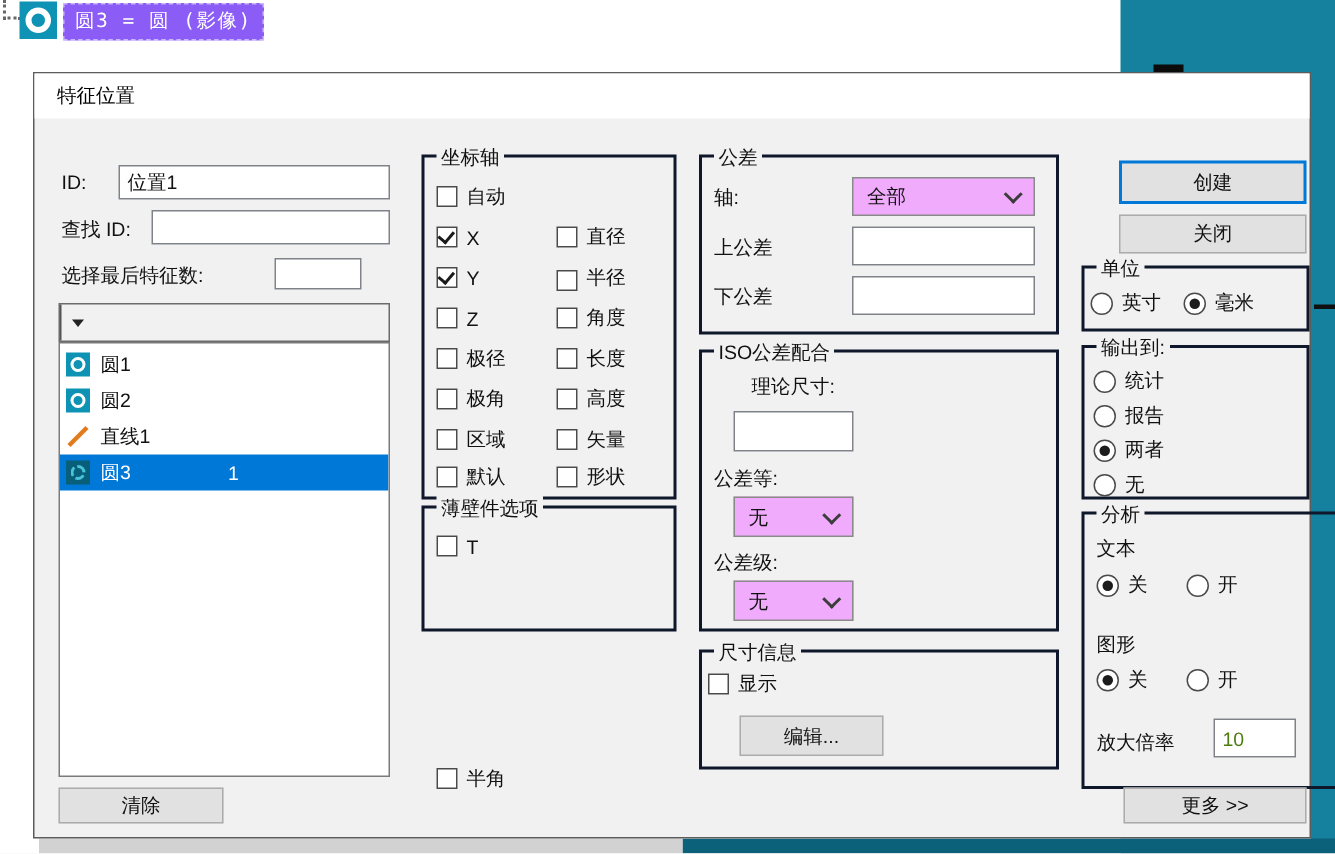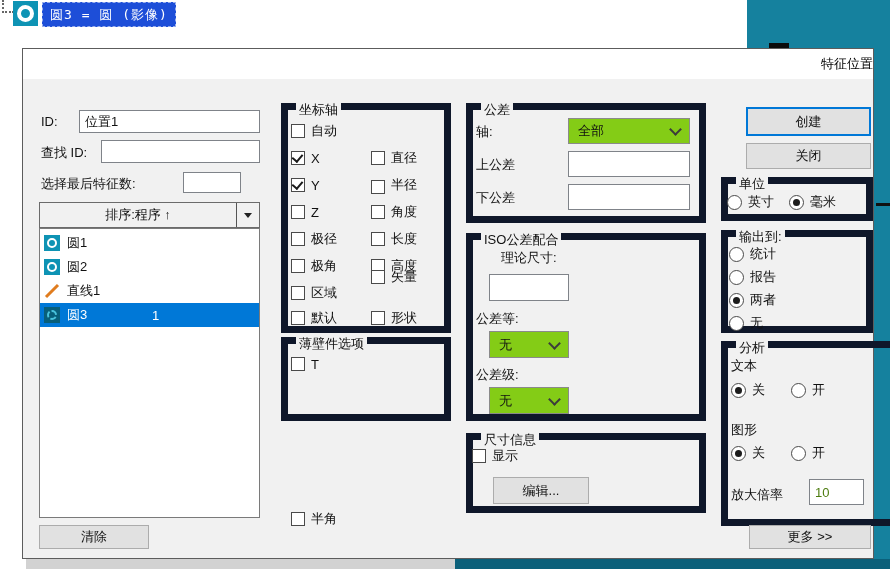--- a/index.html
+++ b/index.html
@@ -11,44 +11,44 @@
   .vp-bottom{position:absolute;left:455px;top:559px;width:435px;height:10px;background:#0b607a;}
   .gray-bottom{position:absolute;left:26px;top:559px;width:429px;height:10px;background:#d2d2d2;}
   .blk1{position:absolute;left:769px;top:43px;width:20px;height:5px;background:#0b0b0b;}
   .blk2{position:absolute;left:876px;top:203px;width:14px;height:3px;background:#101010;}
 
   
   .tree-vline{position:absolute;left:2px;top:0;height:13px;border-left:2px dotted #666;}
   .tree-hline{position:absolute;left:2px;top:11px;width:12px;border-top:2px dotted #666;}
   .tree-icon{position:absolute;left:13px;top:1px;width:25px;height:25px;background:#0e93b4;}
   .tree-icon .ring{position:absolute;inset:4px;border:4px solid #fff;border-radius:50%;}
-  .tree-label{position:absolute;left:42px;top:2px;height:23px;line-height:23px;background:#1d4ed8;color:#fff;
+  .tree-label{position:absolute;left:42px;top:2px;height:23px;line-height:23px;background:#8b5cf6;color:#fff;
     padding:0 7px;font-family:"DejaVu Sans Mono","Liberation Mono",monospace;font-size:13px;letter-spacing:1px;
     border:1px dashed rgba(255,255,255,.55);}
 
   
   .dialog{position:absolute;left:22px;top:48px;width:852px;height:511px;background:#f1f1f1;border:1px solid #5c5c5c;box-sizing:border-box;}
-  .titlebar{position:absolute;left:0;top:0;right:0;height:30px;background:#fff;line-height:30px;padding-left:15px;font-size:13px;color:#000;text-align:right;}
+  .titlebar{position:absolute;left:0;top:0;right:0;height:30px;background:#fff;line-height:30px;padding-left:15px;font-size:13px;color:#000;}
 
   .lab{position:absolute;font-size:13px;white-space:nowrap;}
 
   .inp{position:absolute;background:#fff;border:1px solid #7f8389;box-sizing:border-box;font-size:13px;
     padding:0 5px;font-family:inherit;outline:none;color:#111;}
   .inp.blue{color:#4d7c0f;}
 
   .btn{position:absolute;background:#e1e1e1;border:1px solid #acacac;box-sizing:border-box;display:flex;
     align-items:center;justify-content:center;font-size:13px;cursor:default;}
   .btn.primary{border:2px solid #0078d7;}
 
-  .dd{position:absolute;background:#84cc16;border:1px solid #8a8a8a;box-sizing:border-box;display:flex;
+  .dd{position:absolute;background:#f0abfc;border:1px solid #8a8a8a;box-sizing:border-box;display:flex;
     align-items:center;padding-left:9px;font-size:13px;}
   .dd .chev{position:absolute;right:9px;top:50%;width:7px;height:7px;margin-top:-6px;
     border-right:2px solid #3c3c3c;border-bottom:2px solid #3c3c3c;transform:rotate(45deg);}
 
-  .grp{position:absolute;border:7px solid #0f172a;box-sizing:border-box;}
+  .grp{position:absolute;border:2px solid #0f172a;box-sizing:border-box;}
   .legend{position:absolute;top:-9px;left:8px;background:#f1f1f1;padding:0 3px;font-size:13px;white-space:nowrap;}
 
   .cb{position:absolute;display:flex;align-items:center;gap:6px;height:18px;}
   .cb .box{width:14px;height:14px;background:#fff;border:1px solid #4a4a4a;position:relative;flex:none;box-sizing:border-box;}
   .cb .tick{display:none;position:absolute;left:2px;top:0px;width:5px;height:8px;
     border-right:2px solid #1a1a1a;border-bottom:2px solid #1a1a1a;transform:rotate(40deg);}
   .cb.on .tick{display:block;}
   .cb .lbl{white-space:nowrap;}
 
   .rb{position:absolute;display:flex;align-items:center;gap:6px;height:18px;justify-content:center;}
@@ -94,21 +94,20 @@
     <div class="titlebar">特征位置</div>
 
     <div class="lab" style="left:18px;top:65px;">ID:</div>
     <input class="inp" style="left: 56px; top: 61px; width: 181px; height: 23px;" value="位置1">
     <div class="lab" style="left:18px;top:95px;">查找 ID:</div>
     <input class="inp" style="left: 78px; top: 91px; width: 159px; height: 23px;" value="">
     <div class="lab" style="left:18px;top:126px;">选择最后特征数:</div>
     <input class="inp" style="left: 160px; top: 123px; width: 58px; height: 21px;" value="">
 
     <div class="sorthdr">
-      <span class="txt">排序:程序 ↑</span>
       <span class="ddbtn">
           <span class="tri"></span>
         </span>
     </div>
 
     <div class="flist">
       <div class="frow" style="margin-top:2px;">
         <span class="ficon circle">
             <span class="ring"></span>
           </span>
@@ -195,21 +194,21 @@
         <span class="lbl">角度</span>
       </div>
     <div class="cb" style="left:348px;top:181px;">
         <span class="box"></span>
         <span class="lbl">长度</span>
       </div>
     <div class="cb" style="left:348px;top:208px;">
         <span class="box"></span>
         <span class="lbl">高度</span>
       </div>
-    <div class="cb" style="left:348px;top:219px;">
+    <div class="cb" style="left:348px;top:235px;">
         <span class="box"></span>
         <span class="lbl">矢量</span>
       </div>
     <div class="cb" style="left:348px;top:260px;">
         <span class="box"></span>
         <span class="lbl">形状</span>
       </div>
 
     <div class="grp" style="left:258px;top:288px;width:170px;height:84px;">
       <span class="legend">薄壁件选项</span>

